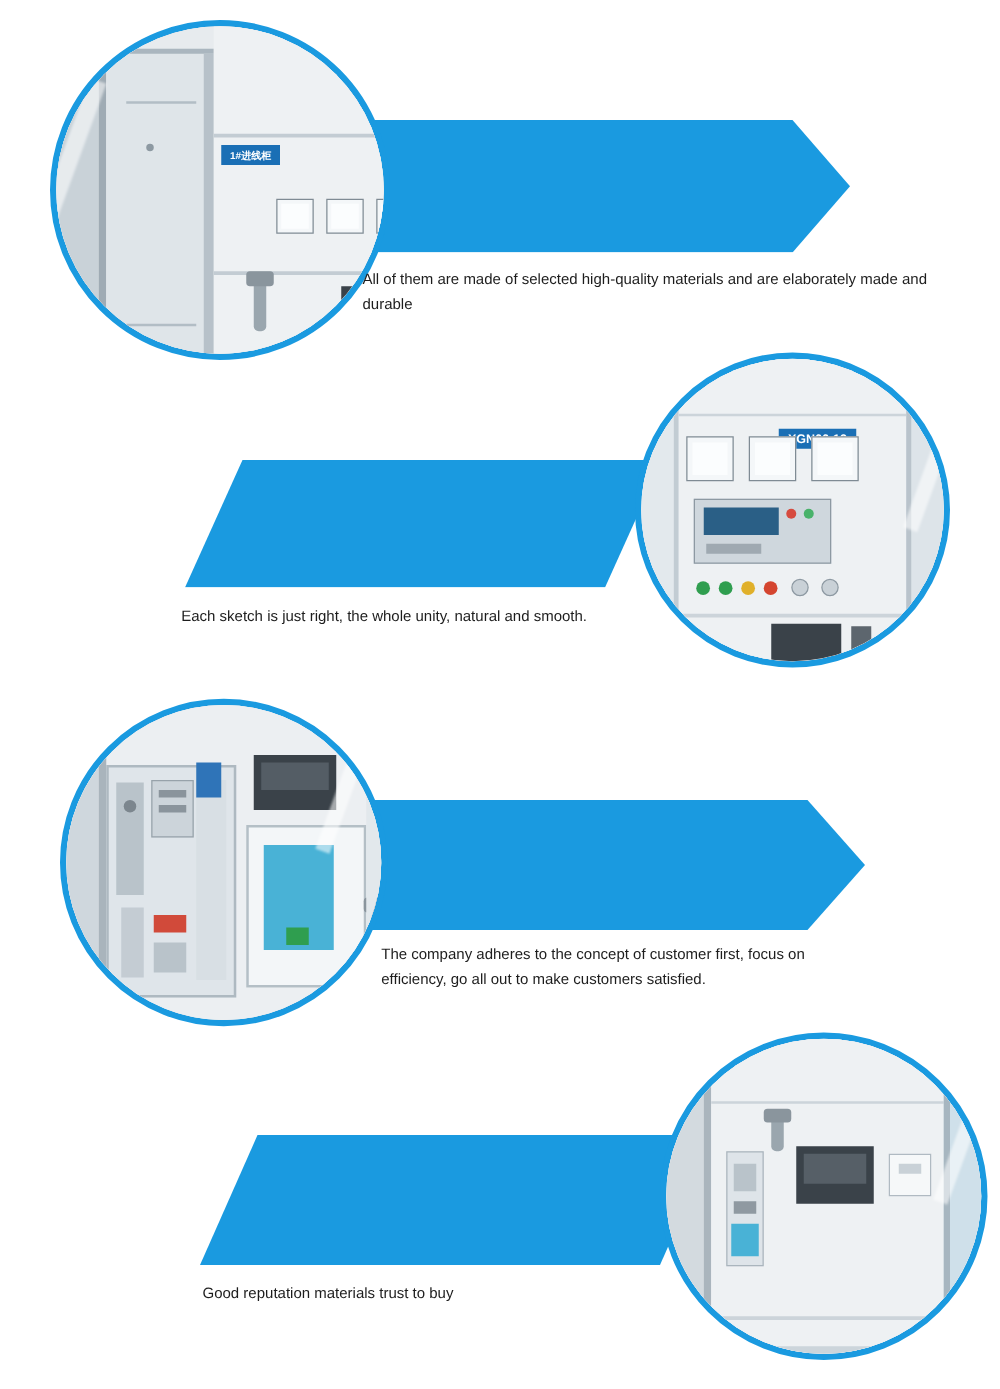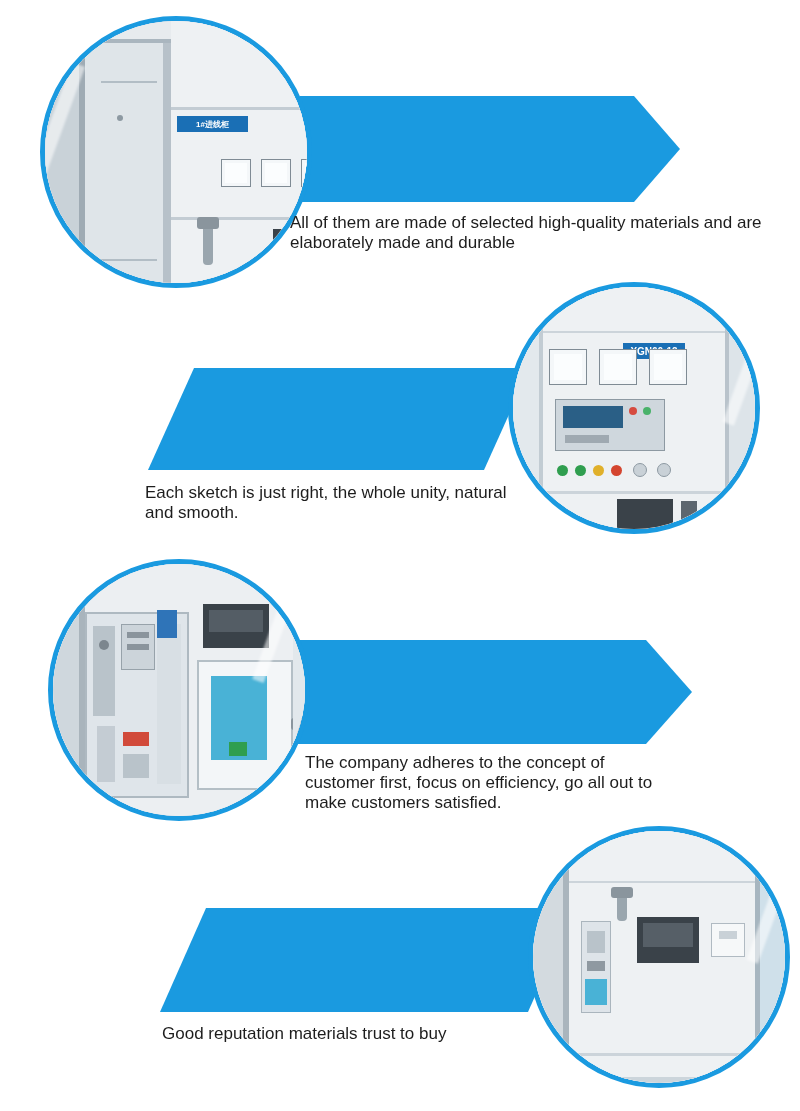--- a/index.html
+++ b/index.html
@@ -52,21 +52,21 @@
     font-style:italic;
     letter-spacing:.5px;
     text-shadow:
        -1.5px 0 #0b63a8, 1.5px 0 #0b63a8, 0 -1.5px #0b63a8, 0 1.5px #0b63a8,
        -1.5px -1.5px #0b63a8, 1.5px -1.5px #0b63a8, -1.5px 1.5px #0b63a8, 1.5px 1.5px #0b63a8;
   }
 
   .desc{
     position:absolute;
     color:#1d1d1d;
-    font-size:17px;
+    font-size:12px;
     line-height:20px;
     z-index:4;
   }
 
   
   .pnl{position:absolute;box-sizing:border-box;}
 
   
   .cab-light{background:#eef1f3;}
   .cab-mid{background:#dfe5e9;}
@@ -108,21 +108,21 @@
         <div class="pnl cab-edge" style="left:40px;top:18px;width:86px;height:4px;"></div>
         <div class="pnl" style="left:118px;top:22px;width:8px;height:250px;background:#b7c1c9;"></div>
         <div class="pnl" style="left:56px;top:60px;width:56px;height:2px;background:#b2bdc5;"></div>
         <div class="pnl" style="left:56px;top:238px;width:56px;height:2px;background:#b2bdc5;"></div>
         <div class="pnl" style="left:72px;top:94px;width:6px;height:6px;border-radius:50%;background:#8d99a2;"></div>
 
         <div class="pnl cab-light" style="left:126px;top:0;width:146px;height:272px;"></div>
         <div class="pnl" style="left:126px;top:86px;width:146px;height:3px;background:#c3ccd3;"></div>
         <div class="pnl" style="left:126px;top:196px;width:146px;height:3px;background:#c3ccd3;"></div>
 
-        <div class="pnl label-blue" style="left:132px;top:95px;width:71px;height:16px;">1#进线柜</div>
+        <div class="pnl label-blue" style="left:132px;top:95px;width:47px;height:16px;">1#进线柜</div>
 
         <div class="pnl meter" style="left:176px;top:138px;width:30px;height:28px;">
           <div class="pnl meter-face" style="left:3px;top:3px;width:22px;height:20px;"></div>
         </div>
         <div class="pnl meter" style="left:216px;top:138px;width:30px;height:28px;">
           <div class="pnl meter-face" style="left:3px;top:3px;width:22px;height:20px;"></div>
         </div>
         <div class="pnl meter" style="left:256px;top:138px;width:16px;height:28px;">
           <div class="pnl meter-face" style="left:3px;top:3px;width:10px;height:20px;"></div>
         </div>

